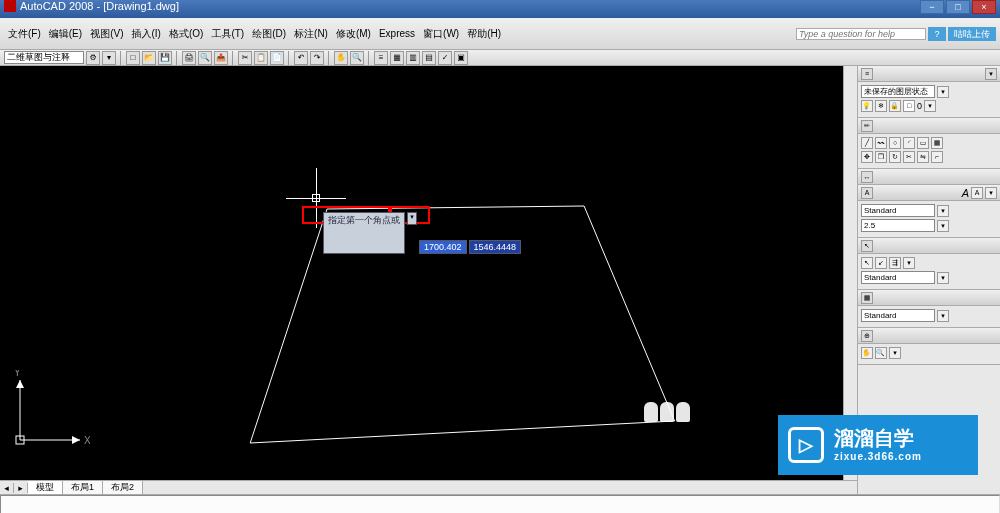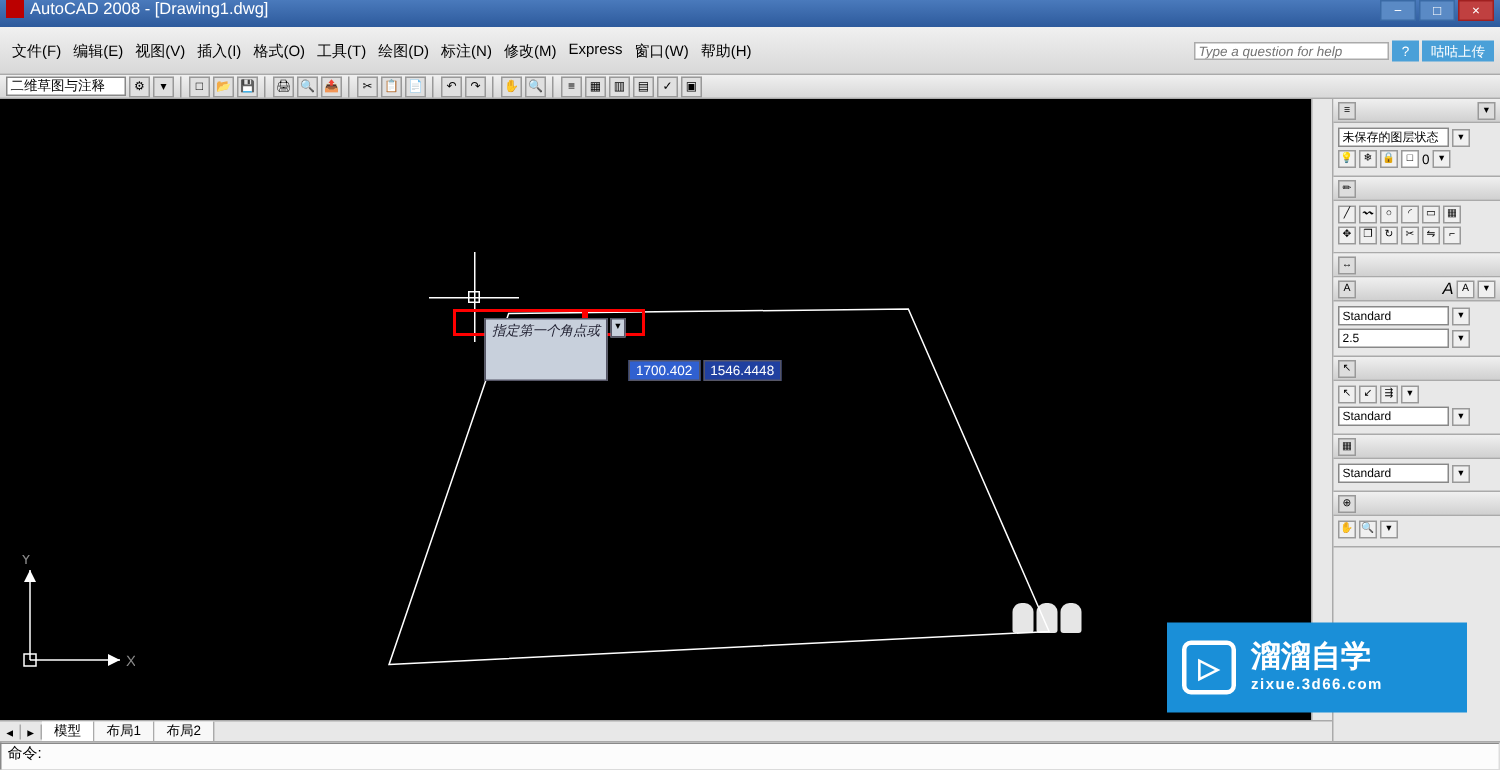--- a/index.html
+++ b/index.html
@@ -35,37 +35,37 @@
 .drawing-svg { position: absolute; top: 0; left: 0; width: 100%; height: 100%; }
 
 
 .crosshair { position: absolute; pointer-events: none; }
 .ch-h { position: absolute; height: 1px; width: 60px; background: #fff; }
 .ch-v { position: absolute; width: 1px; height: 60px; background: #fff; }
 .ch-box { position: absolute; width: 8px; height: 8px; border: 1px solid #fff; }
 
 
 .dyn-input { position: absolute; display: flex; gap: 2px; font-size: 9px; }
-.dyn-prompt { background: #c8d0dc; border: 1px solid #556; padding: 1px 4px; color: #223; white-space: nowrap; font-style: italic; }
+.dyn-prompt { background: #c8d0dc; border: 1px solid #556; padding: 1px 4px; color: #223; white-space: nowrap; }
 .dyn-toggle { width: 10px; height: 13px; background: #c8d0dc; border: 1px solid #556; font-size: 7px; text-align: center; }
 .dyn-val { background: #2040a0; color: #fff; border: 1px solid #556; padding: 1px 4px; white-space: nowrap; margin-top: 28px; }
 .dyn-val.active { background: #3060d0; }
 .red-box { position: absolute; border: 2px solid #ff0000; pointer-events: none; }
 
 
 .ucs { position: absolute; left: 10px; bottom: 30px; }
 
 
 .vscroll { width: 14px; background: #e8e8e8; border-left: 1px solid #aaa; }
 .hscroll-area { height: 14px; background: #e8e8e8; border-top: 1px solid #aaa; display: flex; font-size: 9px; align-items: center; }
 .tab { padding: 0 8px; border-right: 1px solid #aaa; background: #f8f8f8; cursor: pointer; }
 .tab.active { background: #fff; }
 
 
-.right-panel { width: 112px; background: #e8e8e8; border-left: 1px solid #aaa; display: flex; flex-direction: column; font-size: 9px; }
+.right-panel { width: 143px; background: #e8e8e8; border-left: 1px solid #aaa; display: flex; flex-direction: column; font-size: 9px; }
 .panel-head { height: 16px; background: linear-gradient(#f0f0f0, #d0d0d0); border-bottom: 1px solid #aaa; display: flex; align-items: center; padding: 0 3px; gap: 2px; }
 .panel-body { padding: 3px; border-bottom: 1px solid #aaa; }
 .panel-icon { width: 12px; height: 12px; background: #ddd; border: 1px solid #999; font-size: 7px; text-align: center; line-height: 10px; }
 .panel-combo { width: 74px; height: 13px; background: #fff; border: 1px solid #888; font-size: 8px; padding: 0 2px; }
 .panel-row { display: flex; gap: 2px; margin-bottom: 2px; align-items: center; }
 .mini-icon { width: 12px; height: 12px; border: 1px solid #999; background: #f0f0f0; font-size: 7px; text-align: center; line-height: 10px; cursor: pointer; }
 
 
 .cmdline-area { border-top: 1px solid #aaa; background: #fff; }
 .cmdline { height: 30px; font-size: 10px; font-family: monospace; padding: 1px 4px; background: #fcfcfc; border: 1px inset #ddd; overflow: hidden; }
@@ -295,21 +295,20 @@
         <span class="mini-icon">✋</span>
         <span class="mini-icon">🔍</span>
         <span class="mini-icon">▾</span>
       </div>
     </div>
   </div>
 </div>
 
 <div class="cmdline-area">
   <div class="cmdline">
-    <div class="cmd-row">命令:</div>
   </div>
 </div>
 
 <div class="watermark">
   <div class="wm-logo">▷</div>
   <div class="wm-text">
     <span>溜溜自学</span>
     <span class="wm-sub">zixue.3d66.com</span>
   </div>
 </div>

